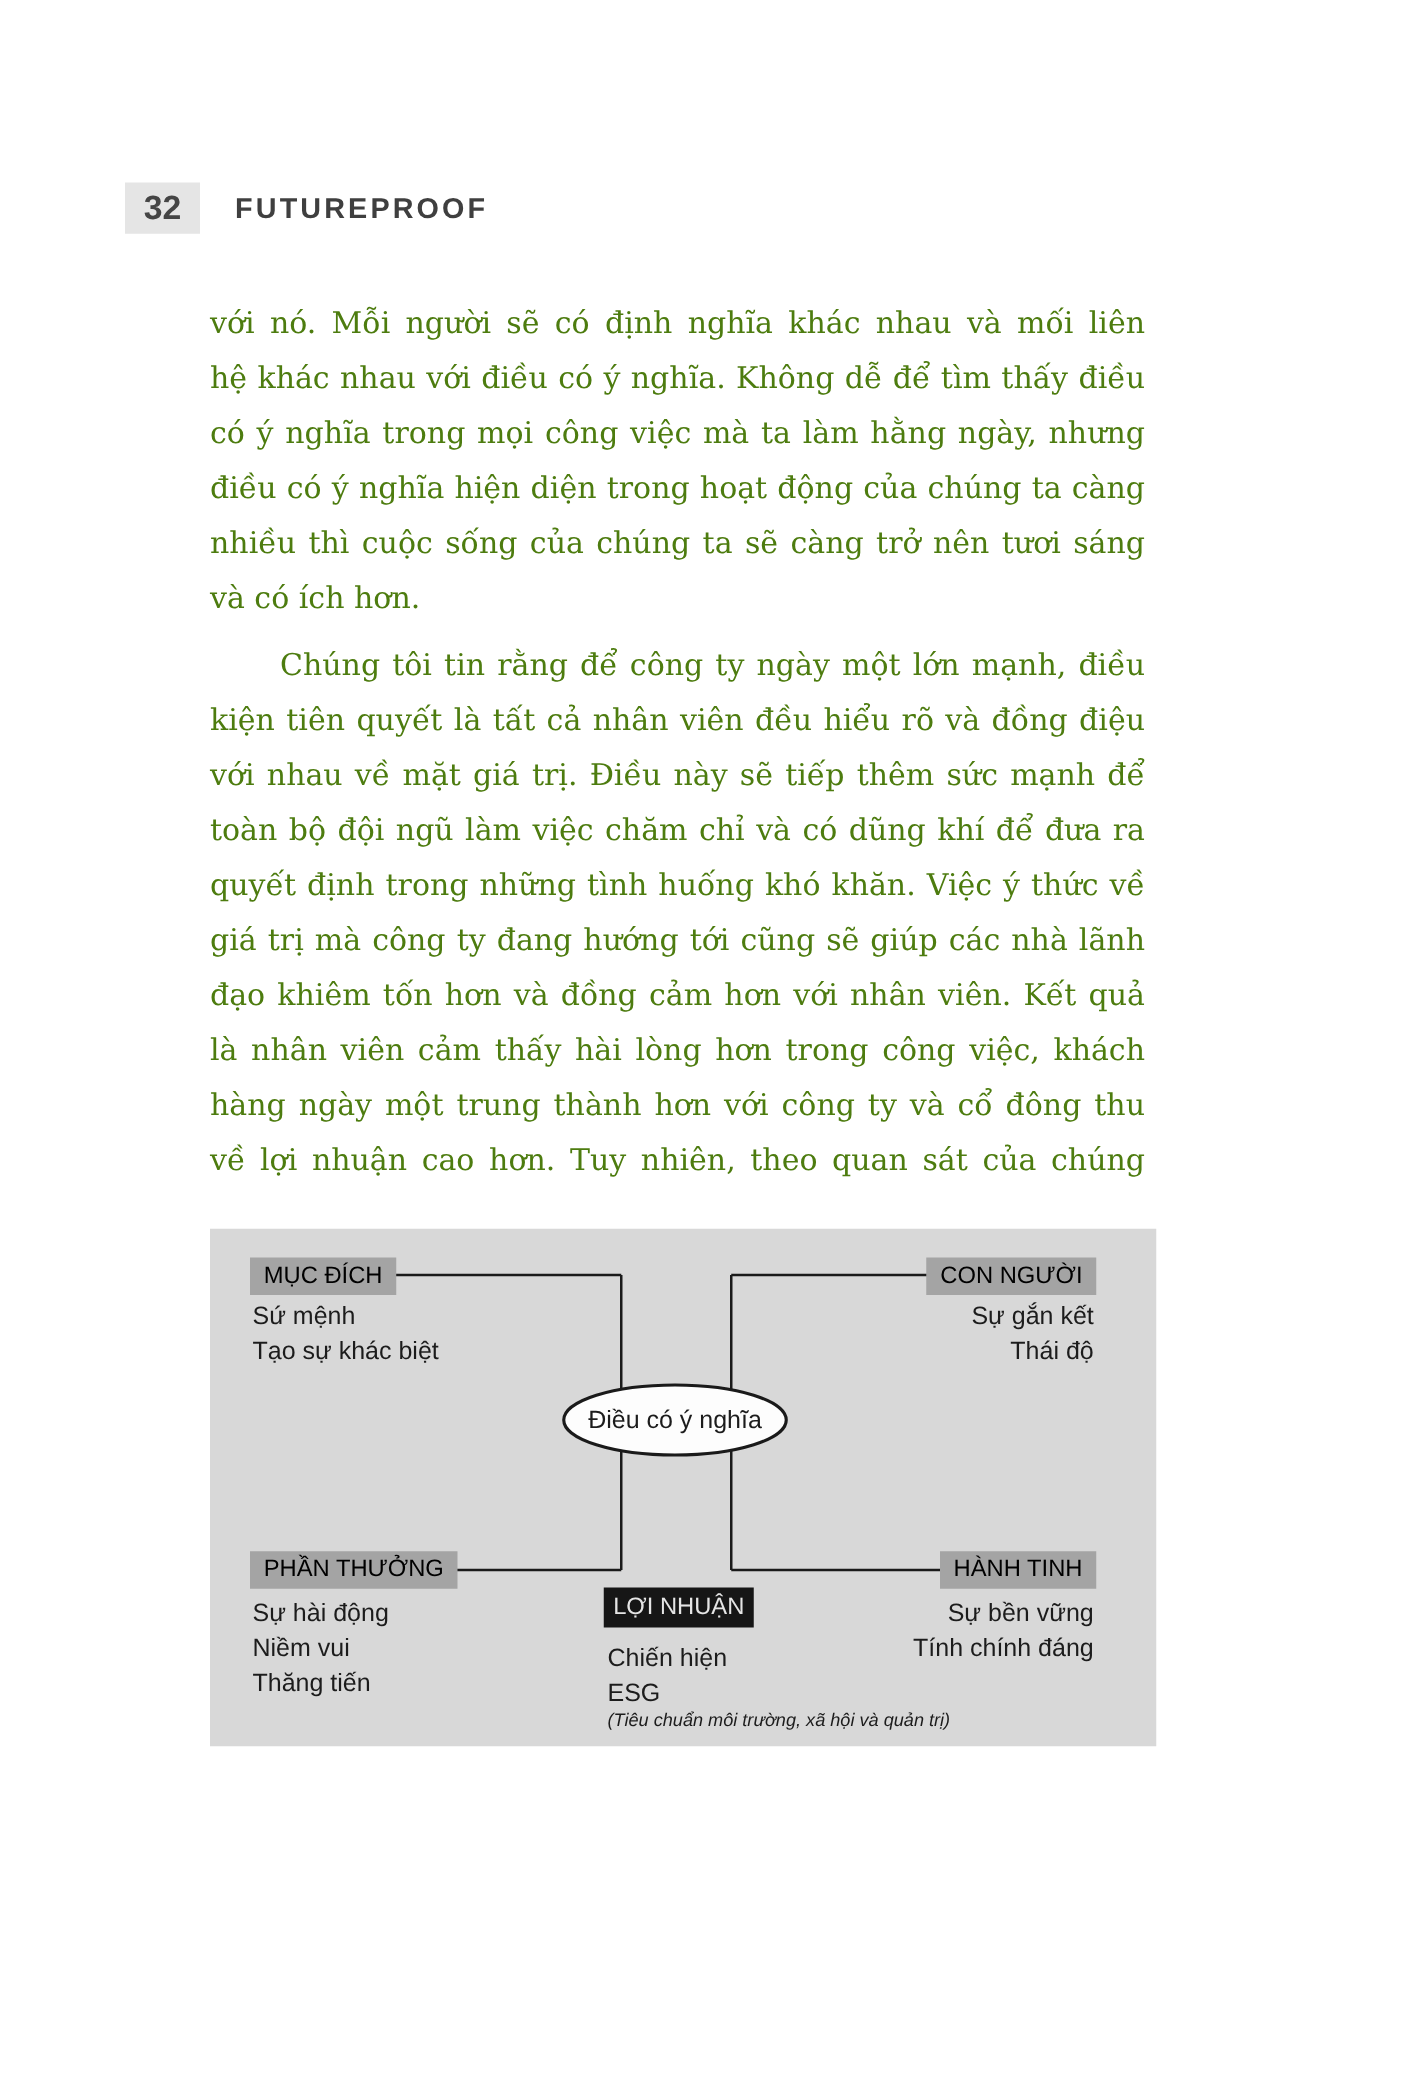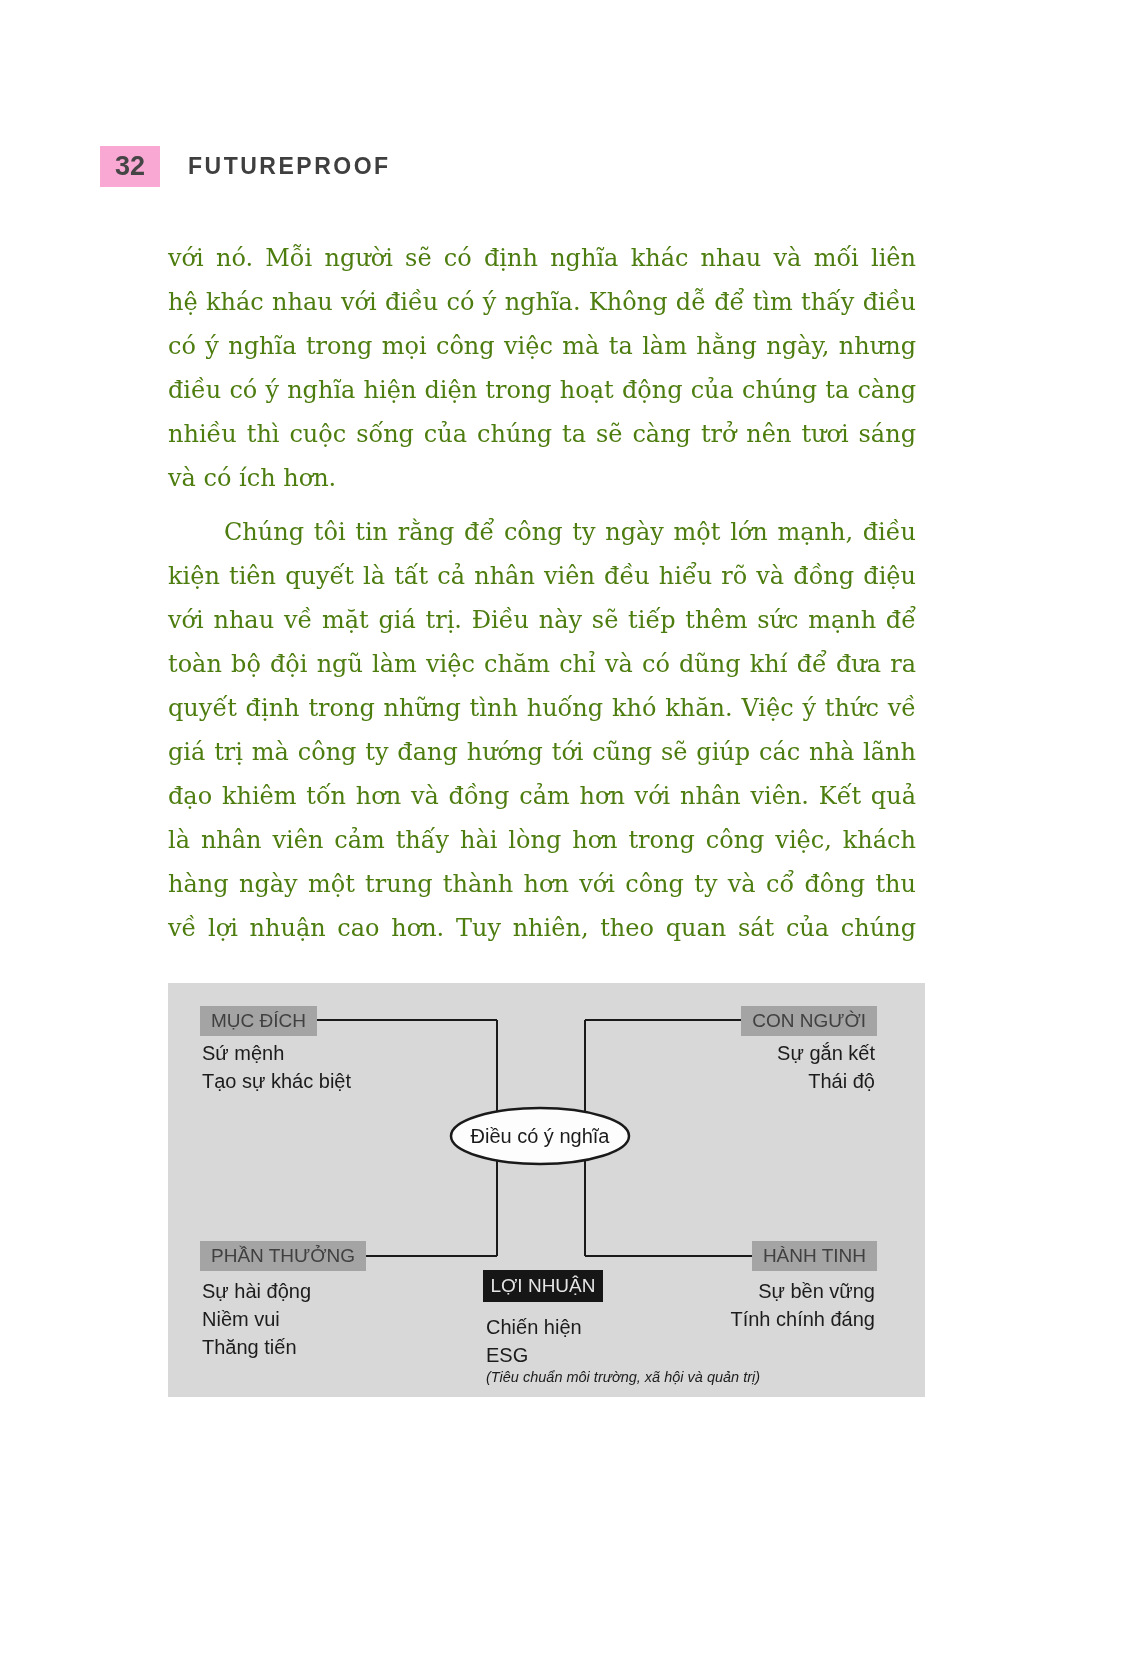--- a/index.html
+++ b/index.html
@@ -16,21 +16,21 @@
   
   .header {
     position: absolute;
     left: 100px;
     top: 146px;
     display: flex;
     align-items: center;
     font-family: "Liberation Sans", sans-serif;
   }
   .page-num {
-    background: #f9a8d4;
+    background: #e5e5e5;
     color: #454545;
     font-weight: bold;
     font-size: 27px;
     padding: 5px 15px;
   }
   .running-title {
     margin-left: 28px;
     color: #3f3f3f;
     font-size: 23px;
     letter-spacing: 2.5px;
@@ -67,21 +67,21 @@
     font-family: "Liberation Sans", sans-serif;
     color: #1c1c1c;
   }
   .connectors {
     position: absolute;
     left: 0; top: 0;
   }
   .node-label {
     position: absolute;
     background: #a4a4a4;
-    color: #404040;
+    color: #000000;
     font-size: 19px;
     padding: 4px 11px;
     white-space: nowrap;
   }
   .items {
     position: absolute;
     font-size: 20px;
     line-height: 28px;
     white-space: nowrap;
   }

